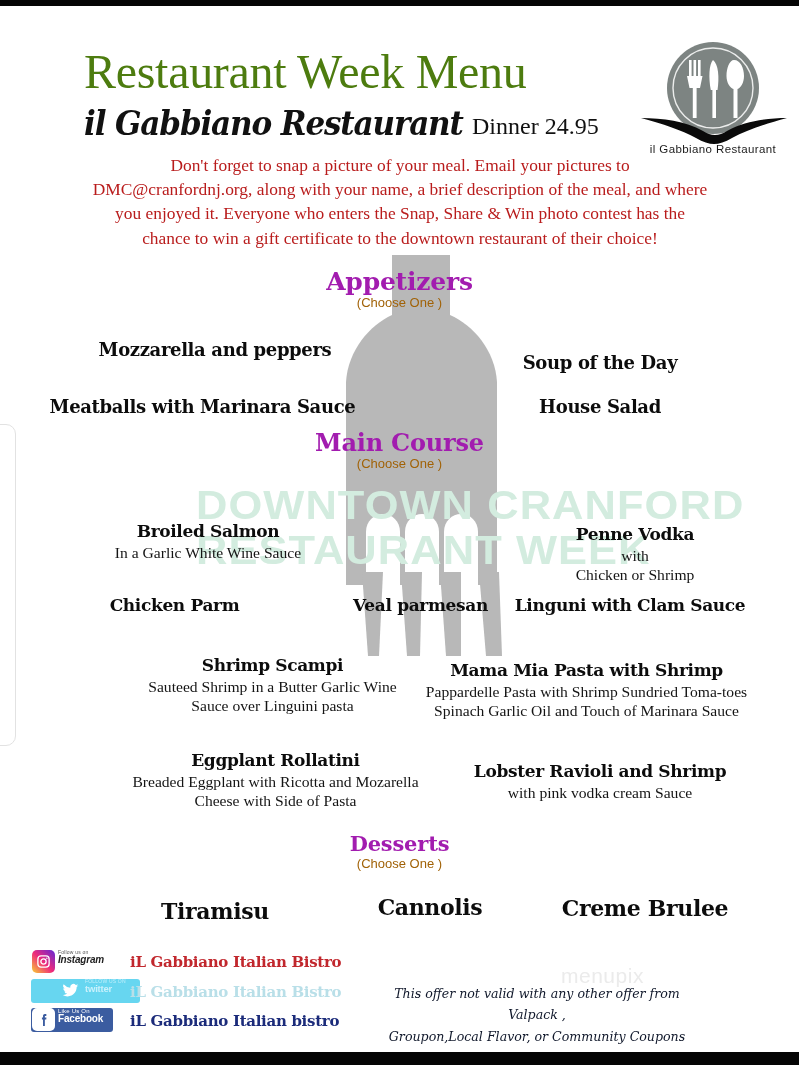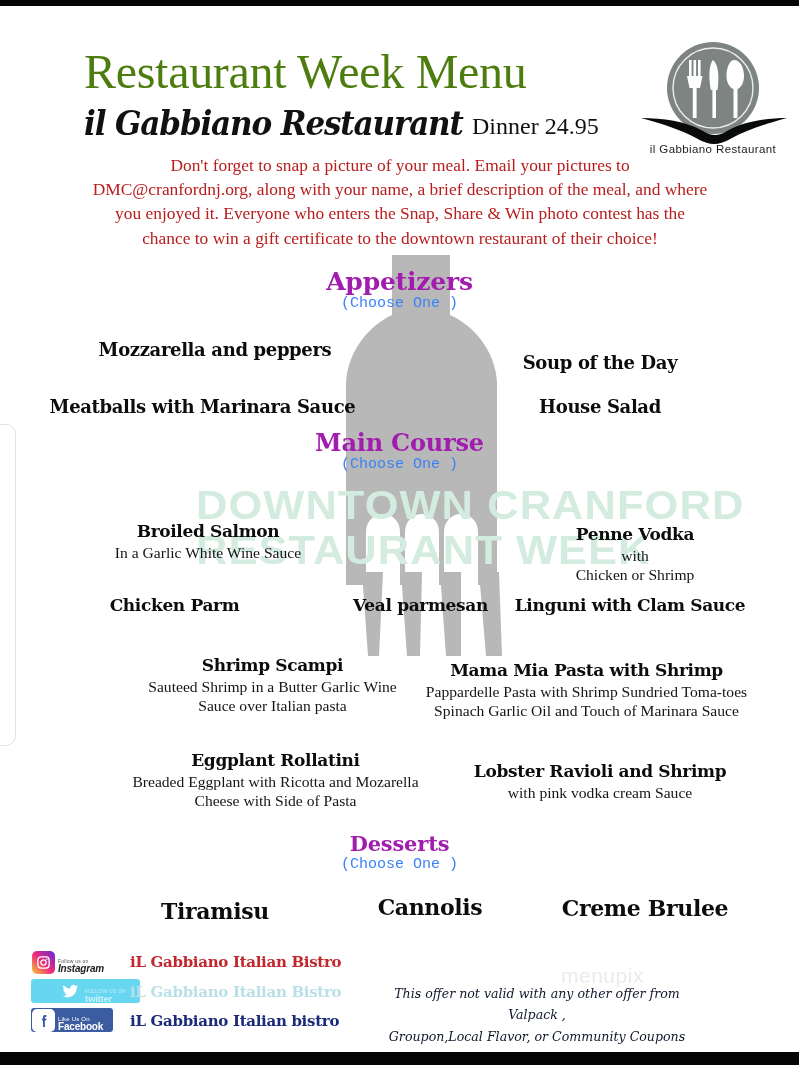--- a/index.html
+++ b/index.html
@@ -160,23 +160,23 @@
   .sec-title {
     font-family: "DejaVu Serif", serif;
     font-weight: 700;
     font-size: 25px;
     color: #a21caf;
     letter-spacing: -0.2px;
     display: block;
     line-height: 1.08;
   }
   .sec-note {
-    font-family: Liberation Mono, monospace;
-    font-size: 15px;
-    color: #3b82f6;
+    font-family: Liberation Sans, sans-serif;
+    font-size: 13px;
+    color: #a16207;
     display: block;
     line-height: 1.2;
   }
 
   #head-appetizers { top: 268px; }
   #head-main       { top: 430px; }
   #head-desserts   { top: 833px; }
   #head-main .sec-title   { font-size: 24px; }
   #head-desserts .sec-title { font-size: 21px; }
 
@@ -250,21 +250,21 @@
     left: 31px; top: 950px;
     width: 84px;
   }
   .badge {
     position: relative;
     width: 82px; height: 24px;
     margin-bottom: 5px;
     border-radius: 3px;
     overflow: hidden;
     display: flex;
-    align-items: flex-end;
+    align-items: flex-start;
   }
   .badge-ig { background: #ffffff; }
   .badge-tw { background: #67d6f0; padding-left: 27px; }
   .badge-fb { background: #3b5ca0; }
 
   .badge-icon {
     width: 23px; height: 23px;
     flex: 0 0 23px;
     margin-left: 1px;
     border-radius: 5px;
@@ -433,21 +433,21 @@
   </div>
   <div class="item" id="mc-5">
     <span class="item-name">Veal parmesan</span>
   </div>
   <div class="item" id="mc-6">
     <span class="item-name">Linguni with Clam Sauce</span>
   </div>
 
   <div class="item" id="mc-7">
     <span class="item-name">Shrimp Scampi</span>
-    <span class="item-desc">Sauteed Shrimp in a Butter Garlic Wine Sauce over Italian pasta</span>
+    <span class="item-desc">Sauteed Shrimp in a Butter Garlic Wine Sauce over Linguini pasta</span>
   </div>
   <div class="item" id="mc-8">
     <span class="item-name">Mama Mia Pasta with Shrimp</span>
     <span class="item-desc">Pappardelle Pasta with Shrimp Sundried Toma-toes Spinach Garlic Oil and Touch of Marinara Sauce</span>
   </div>
 
   <div class="item" id="mc-10">
     <span class="item-name">Lobster Ravioli and Shrimp</span>
     <span class="item-desc">with pink vodka cream Sauce</span>
   </div>

